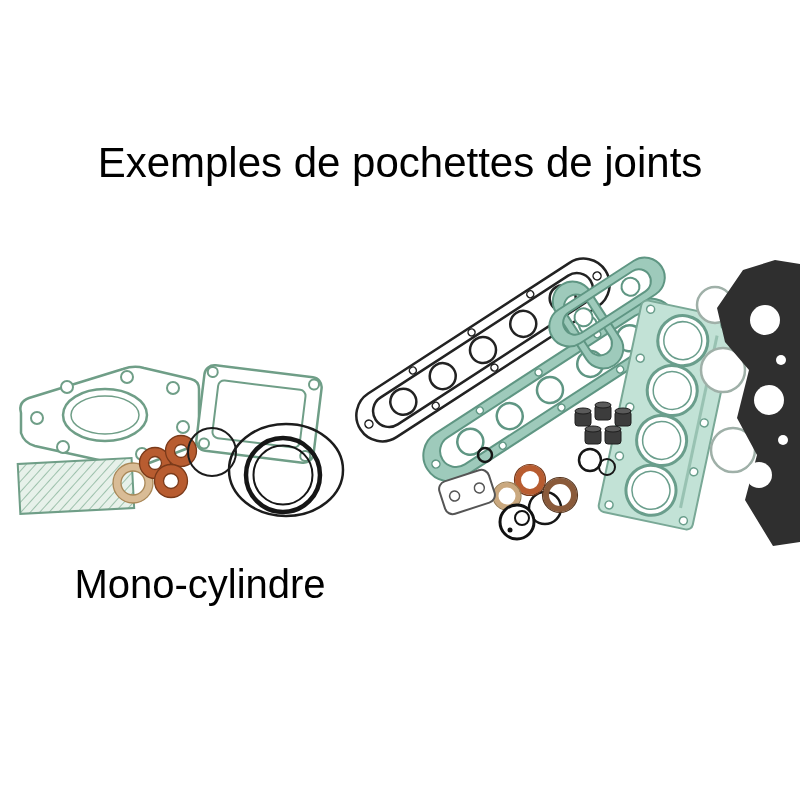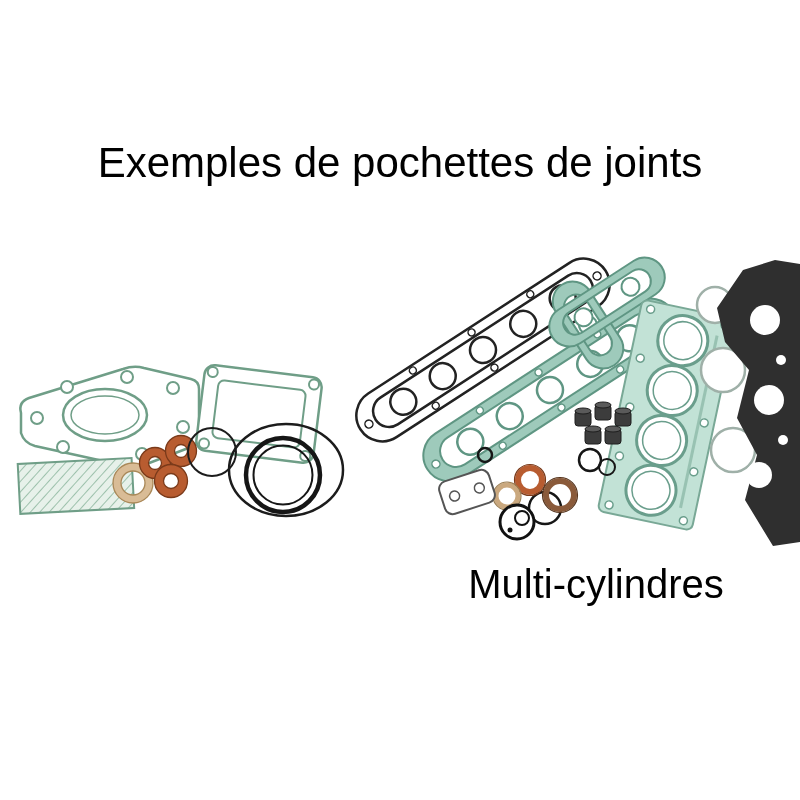--- a/index.html
+++ b/index.html
@@ -236,16 +236,16 @@
     </g>
 
     <g>
       <circle cx="172" cy="272" r="17" fill="#ffffff" stroke="#111111" stroke-width="3"></circle>
       <circle cx="177" cy="268" r="7" fill="#ffffff" stroke="#111111" stroke-width="2"></circle>
       <circle cx="165" cy="280" r="2.5" fill="#111111"></circle>
     </g>
   </svg>
 
   <div class="caption-row">
-    <div class="caption multi">Multi-cylindres</div>
+    <div class="caption mono">Mono-cylindre</div>
   </div>
 
 </div>
 
 </body></html>

